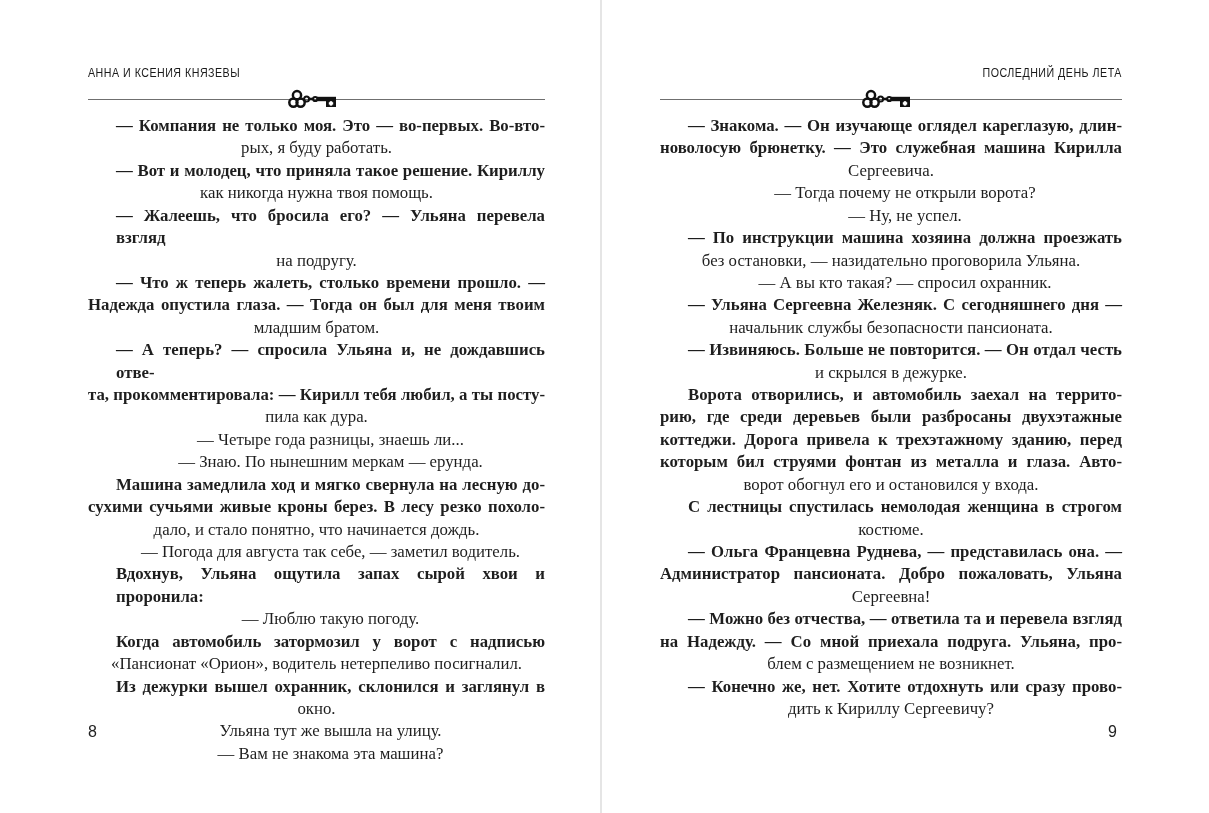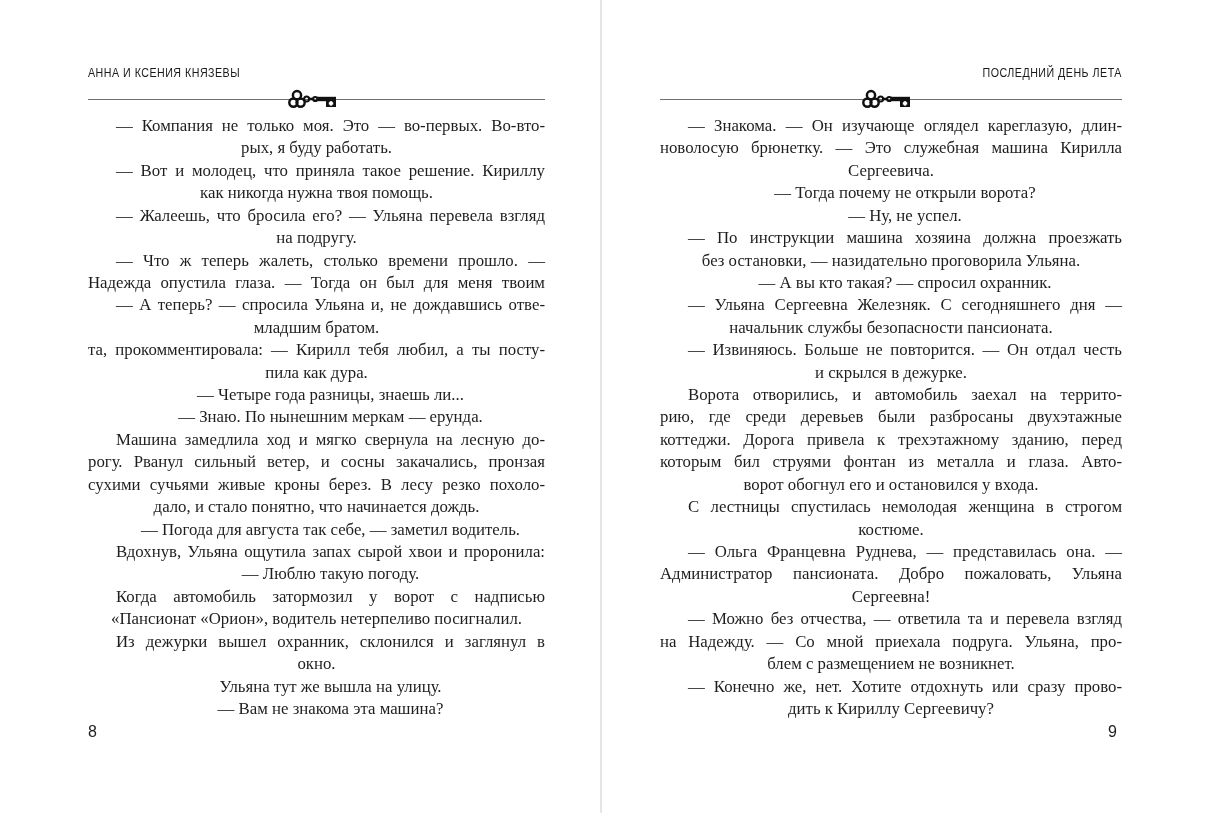--- a/index.html
+++ b/index.html
@@ -40,21 +40,21 @@
     width: 58px; height: 24px;
   }
 
   .body-text {
     position: absolute; top: 115px; left: 0; right: 0;
     font-size: 16.8px;
     line-height: 22.42px;
     color: #1e1e1e;
   }
   .ln { text-align: center; }
-  .ln.j { text-align: justify; text-align-last: justify; }
+  .ln.j { text-align: justify; text-align-last: justify; font-weight: bold; }
   .ln.i { padding-left: 28px; }
 
   .pagenum {
     position: absolute; top: 722px;
     font-family: "Liberation Sans", sans-serif;
     font-size: 16px; line-height: 20px;
     color: #222222;
   }
   .page.left  .pagenum { left: 0; }
   .page.right .pagenum { right: 5px; }
@@ -88,28 +88,27 @@
     </div>
     <div class="body-text">
         <div class="ln j i">— Компания не только моя. Это — во-первых. Во-вто-</div>
         <div class="ln">рых, я буду работать.</div>
         <div class="ln j i">— Вот и молодец, что приняла такое решение. Кириллу</div>
         <div class="ln">как никогда нужна твоя помощь.</div>
         <div class="ln j i">— Жалеешь, что бросила его? — Ульяна перевела взгляд</div>
         <div class="ln">на подругу.</div>
         <div class="ln j i">— Что ж теперь жалеть, столько времени прошло. —</div>
         <div class="ln j">Надежда опустила глаза. — Тогда он был для меня твоим</div>
+        <div class="ln">младшим братом.</div>
         <div class="ln j i">— А теперь? — спросила Ульяна и, не дождавшись отве-</div>
-        <div class="ln">младшим братом.</div>
         <div class="ln j">та, прокомментировала: — Кирилл тебя любил, а ты посту-</div>
         <div class="ln">пила как дура.</div>
         <div class="ln i">— Четыре года разницы, знаешь ли...</div>
         <div class="ln i">— Знаю. По нынешним меркам — ерунда.</div>
         <div class="ln j i">Машина замедлила ход и мягко свернула на лесную до-</div>
-        <div class="ln j">рогу. Рванул сильный ветер, и сосны закачались, пронзая</div>
         <div class="ln j">сухими сучьями живые кроны берез. В лесу резко похоло-</div>
         <div class="ln">дало, и стало понятно, что начинается дождь.</div>
         <div class="ln i">— Погода для августа так себе, — заметил водитель.</div>
         <div class="ln j i">Вдохнув, Ульяна ощутила запах сырой хвои и проронила:</div>
         <div class="ln i">— Люблю такую погоду.</div>
         <div class="ln j i">Когда автомобиль затормозил у ворот с надписью</div>
         <div class="ln">«Пансионат «Орион», водитель нетерпеливо посигналил.</div>
         <div class="ln j i">Из дежурки вышел охранник, склонился и заглянул в</div>
         <div class="ln">окно.</div>
         <div class="ln i">Ульяна тут же вышла на улицу.</div>

